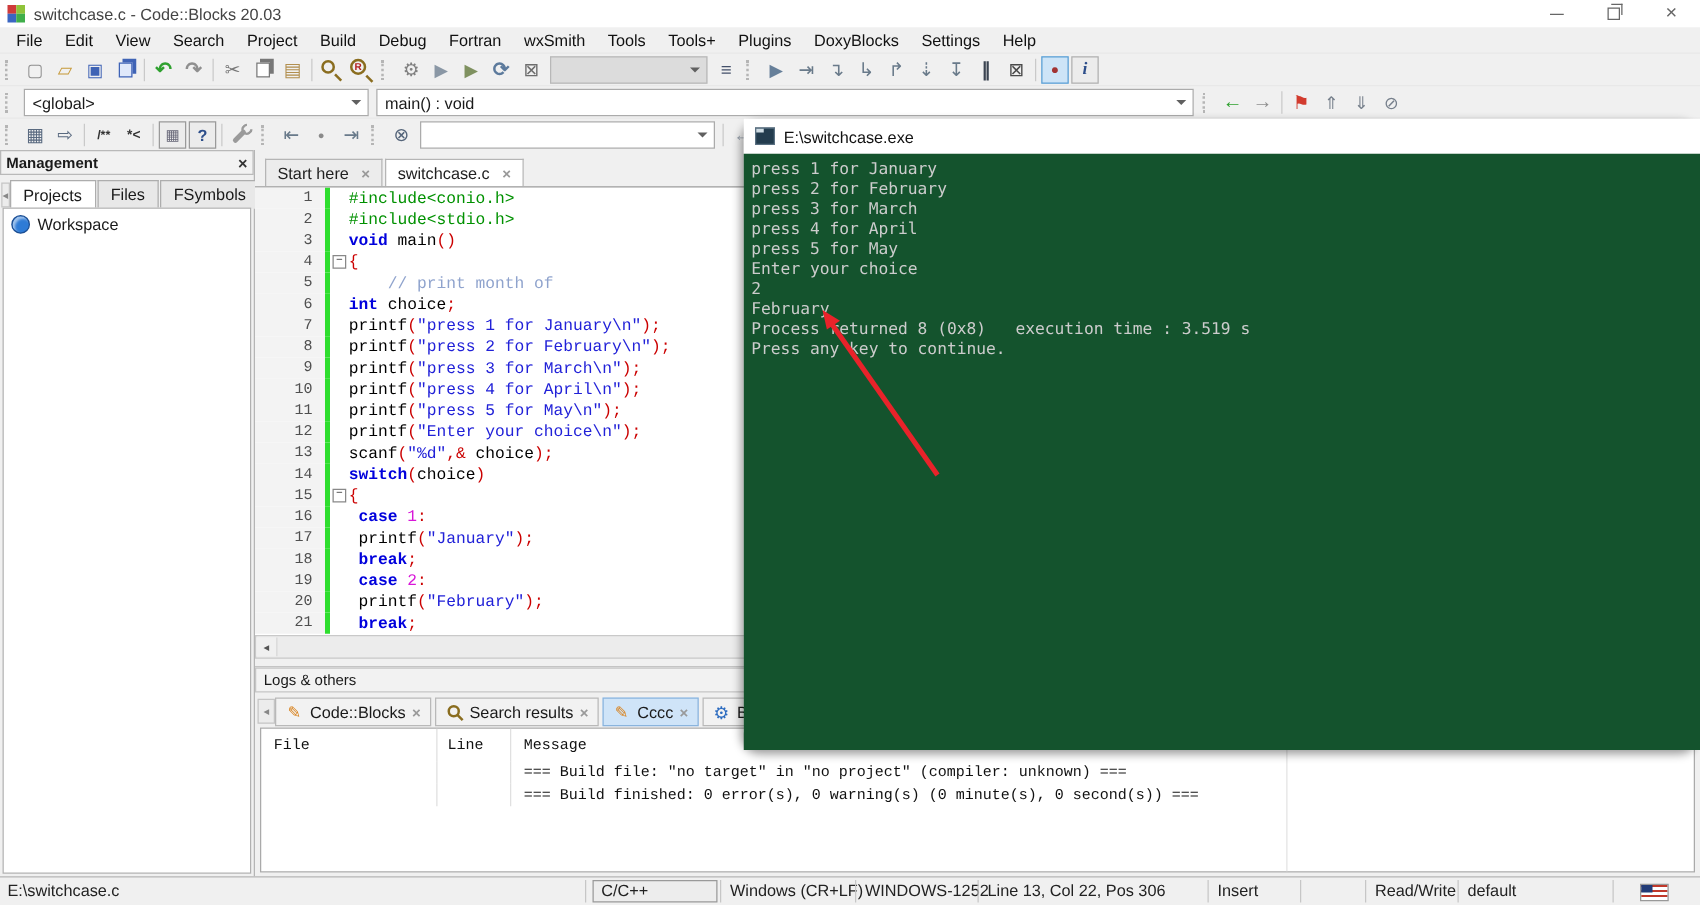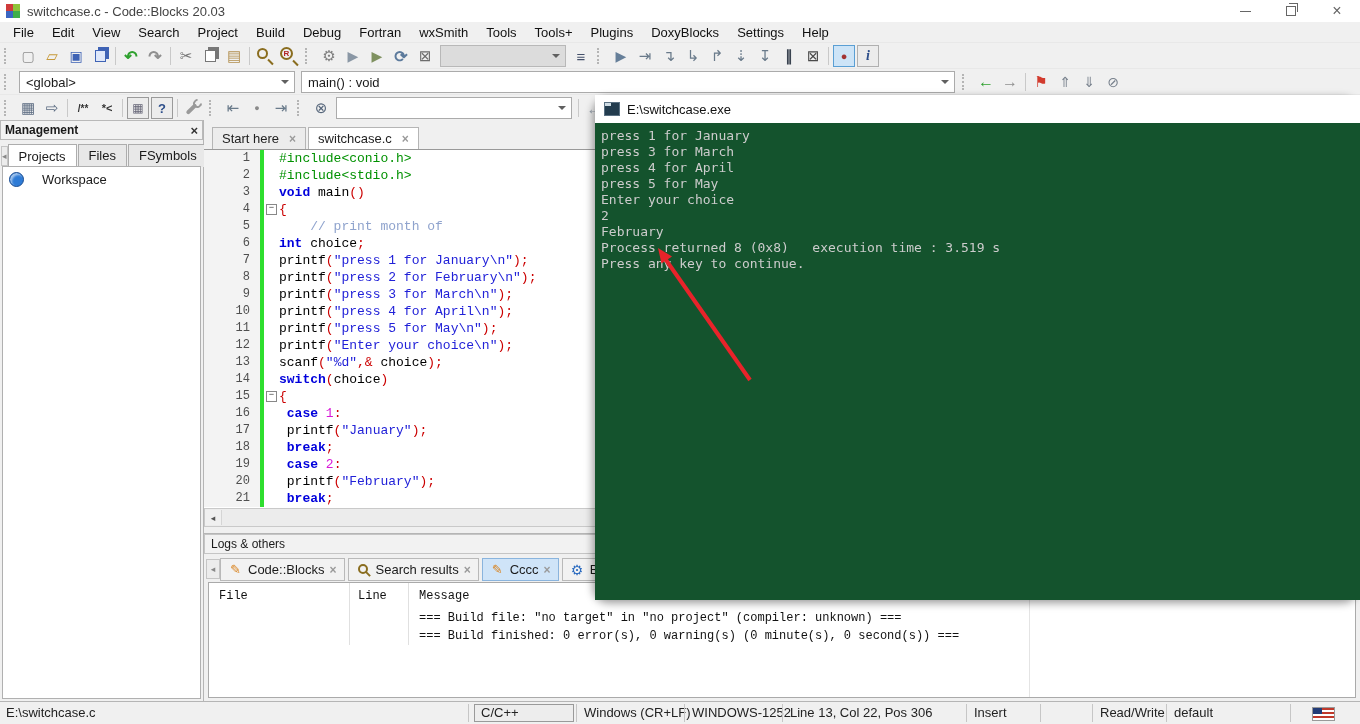--- a/index.html
+++ b/index.html
@@ -92,21 +92,21 @@
   #main{position:absolute;left:0;top:120px;right:0;bottom:22px;}
   #mgmt{position:absolute;left:0;top:0;width:203px;bottom:0;background:#f0f0f0;border-right:1px solid #b5b5b5;}
   #mgmt-head{height:18px;display:flex;align-items:center;border:1px solid #b9b9b9;background:#f2f2f2;font-size:12px;padding:0 4px;font-weight:bold;}
   #mgmt-head .ttl{flex:1}
   #mgmt-head .x{color:#333;font-size:13px;}
   #mgmt-tabs{height:25px;display:flex;align-items:flex-end;padding:2px 1px 0 1px;}
   .mscroll{width:12px;height:18px;display:flex;align-items:center;justify-content:center;font-size:9px;color:#888;border:1px solid #c5c5c5;background:#ececec;margin-bottom:1px}
   .mtab{padding:3px 10px 4px 10px;font-size:13px;border:1px solid #adadad;border-bottom:none;background:#e8e8e8;margin-right:1px;}
   .mtab.active{background:#fff;position:relative;top:1px;padding-top:4px;font-weight:normal;}
   #mgmt-body{position:absolute;left:2px;right:2px;top:46px;bottom:3px;background:#fff;border:1px solid #b0b0b0;}
-  #ws-item{display:flex;align-items:center;gap:18px;padding:5px 6px;font-size:13px;}
+  #ws-item{display:flex;align-items:center;gap:6px;padding:5px 6px;font-size:13px;}
   #ws-icon{width:13px;height:13px;border-radius:50%;background:#2e7bd6;border:1px solid #1b4d92;box-shadow:inset 2px 2px 2px rgba(255,255,255,.55);}
   
   #editor{position:absolute;left:204px;top:0;right:0;height:413px;background:#f0f0f0;}
   #etabs{height:29px;display:flex;align-items:flex-end;padding-left:8px;background:#f0f0f0;}
   .etab{height:21px;display:flex;align-items:center;padding:0 9px;font-size:13px;background:#ececec;border:1px solid #b5b5b5;border-bottom:none;margin-right:2px;color:#222;}
   .etab.active{background:#fff;}
   .etab .x{margin-left:10px;color:#9a9a9a;font-size:12px;font-weight:bold;}
   #codearea{position:absolute;top:29px;left:0;right:0;bottom:24px;background:#fff;border-top:1px solid #999;overflow:hidden;}
   .cl{display:flex;height:17px;line-height:17px;font-family:"Liberation Mono",monospace;font-size:13px;}
   .ln{width:46px;min-width:46px;text-align:right;padding-right:10px;background:#f3f3f3;color:#4f4f4f;font-size:12px;}
@@ -522,20 +522,21 @@
   </section>
 </div>
 
 <div id="console">
   <div id="ctitle">
     <span id="cicon"></span>
     <span>E:\switchcase.exe</span>
   </div>
   <div id="cbody">
       <div class="conline">press 1 for January</div>
+      <div class="conline">press 2 for February</div>
       <div class="conline">press 3 for March</div>
       <div class="conline">press 4 for April</div>
       <div class="conline">press 5 for May</div>
       <div class="conline">Enter your choice</div>
       <div class="conline">2</div>
       <div class="conline">February</div>
       <div class="conline">Process returned 8 (0x8)   execution time : 3.519 s</div>
       <div class="conline">Press any key to continue.</div>
     </div>
 </div>

